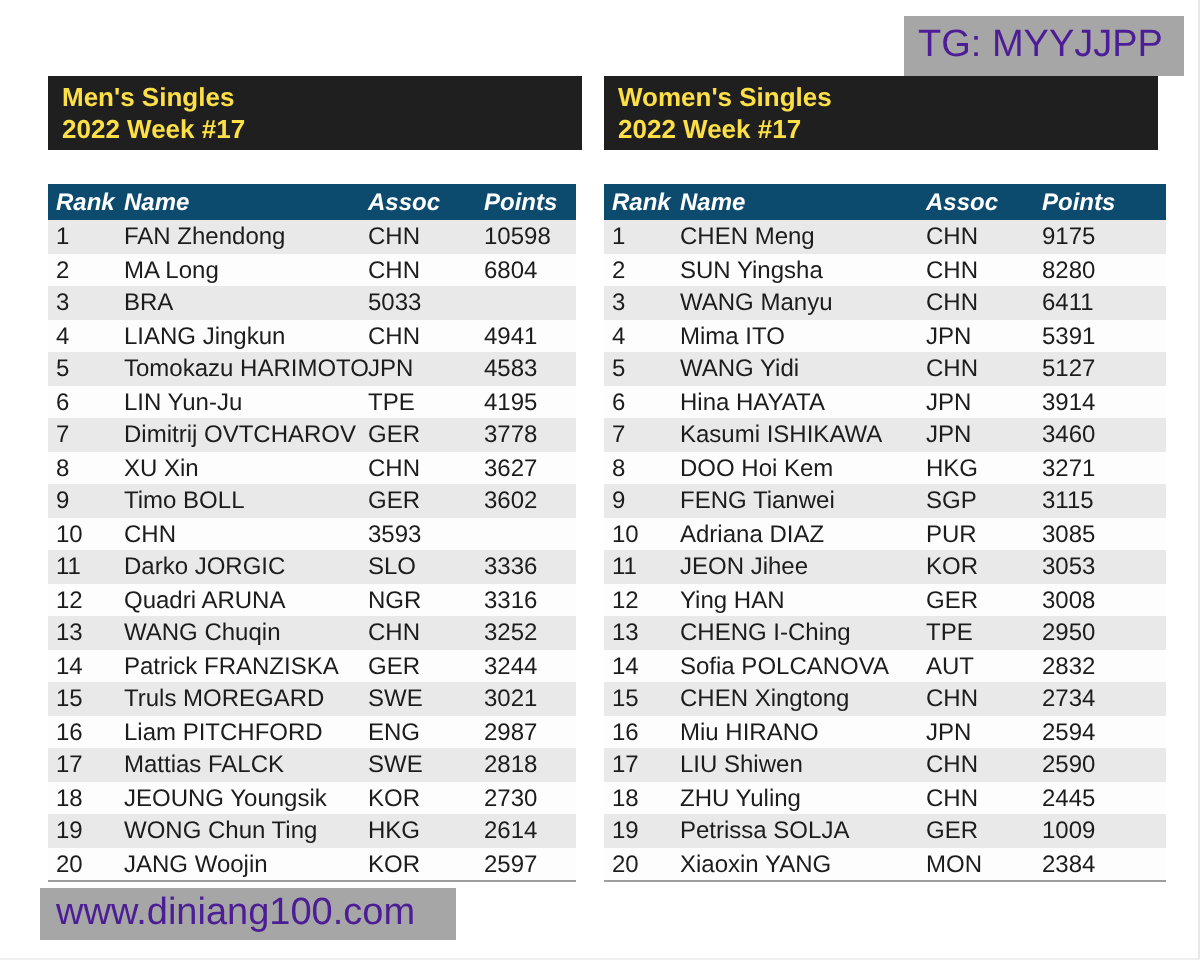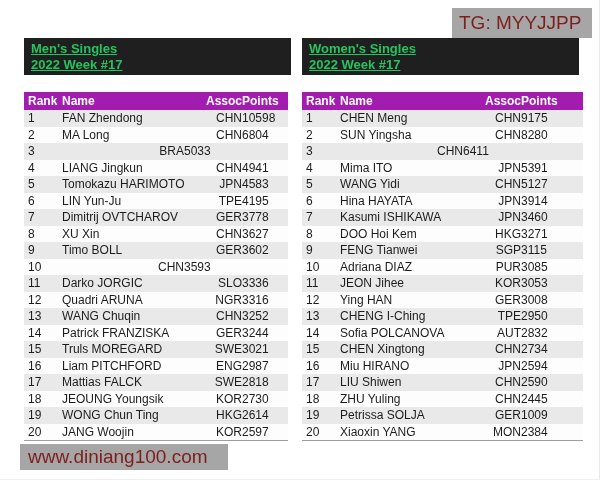--- a/index.html
+++ b/index.html
@@ -12,74 +12,74 @@
   }
   .canvas {
     position: absolute; inset: 0;
     border-right: 1px solid #e8e8e8;
     border-bottom: 1px solid #efefef;
     box-sizing: border-box;
   }
   .wm {
     position: absolute;
     background: #a6a6a6;
-    color: #7f1d1d;
+    color: #4c1d95;
     box-sizing: border-box;
     white-space: nowrap;
     overflow: hidden;
   }
   .wm-top {
     left: 452px; top: 8px; width: 140px; height: 30px;
     font-size: 19px; line-height: 30px; padding-left: 7px;
   }
   .wm-bottom {
     left: 20px; top: 444px; width: 208px; height: 26px;
     font-size: 19px; line-height: 26px; padding-left: 8px;
   }
   .panel { position: absolute; top: 38px; }
   .panel-left  { left: 24px;  width: 264px; }
   .panel-right { left: 302px; width: 281px; }
   .title {
     background: #1f1f1f;
-    color: #22c55e;
+    color: #fde047;
     font-weight: bold;
     font-size: 13px;
     line-height: 16px;
     padding: 3px 0 0 7px;
     height: 37px;
     box-sizing: border-box;
-    text-decoration: underline;
   }
   .panel-left  .title { width: 267px; }
   .panel-right .title { width: 277px; }
   .rank-table {
     position: absolute;
     top: 54px; left: 0; width: 100%;
     font-size: 12px;
     color: #1c1c1c;
     border-bottom: 1px solid #9e9e9e;
   }
   .thead {
-    background: #a21caf;
+    background: #0c4a6e;
     color: #ffffff;
     font-weight: bold;
     height: 18px; line-height: 18px;
     display: grid;
+    font-style: italic;
   }
   .tr {
     height: 16.5px; line-height: 16.5px;
     display: grid;
   }
   .tbody .tr:nth-child(odd)  { background: #e9e9e9; }
   .tbody .tr:nth-child(even) { background: #fdfdfd; }
   .panel-left  .thead, .panel-left  .tr { grid-template-columns: 38px 1fr 58px 46px; }
   .panel-right .thead, .panel-right .tr { grid-template-columns: 38px 1fr 58px 62px; }
   .c-rank   { padding-left: 4px; }
   .c-name   { white-space: nowrap; overflow: hidden; }
-  .c-assoc  { text-align: right; }
+  .c-assoc  { text-align: left; }
   .c-points { }
   .panel-left  .c-points { padding-right: 4px; }
   .panel-right .c-points { padding-right: 18px; }
 </style>
 </head>
 <body>
 
 <div class="canvas">
 
   <div class="wm wm-top">TG: MYYJJPP</div>
@@ -239,20 +239,21 @@
             <span class="c-points">9175</span>
           </div>
           <div class="tr">
             <span class="c-rank">2</span>
             <span class="c-name">SUN Yingsha</span>
             <span class="c-assoc">CHN</span>
             <span class="c-points">8280</span>
           </div>
           <div class="tr">
             <span class="c-rank">3</span>
+            <span class="c-name">WANG Manyu</span>
             <span class="c-assoc">CHN</span>
             <span class="c-points">6411</span>
           </div>
           <div class="tr">
             <span class="c-rank">4</span>
             <span class="c-name">Mima ITO</span>
             <span class="c-assoc">JPN</span>
             <span class="c-points">5391</span>
           </div>
           <div class="tr">

